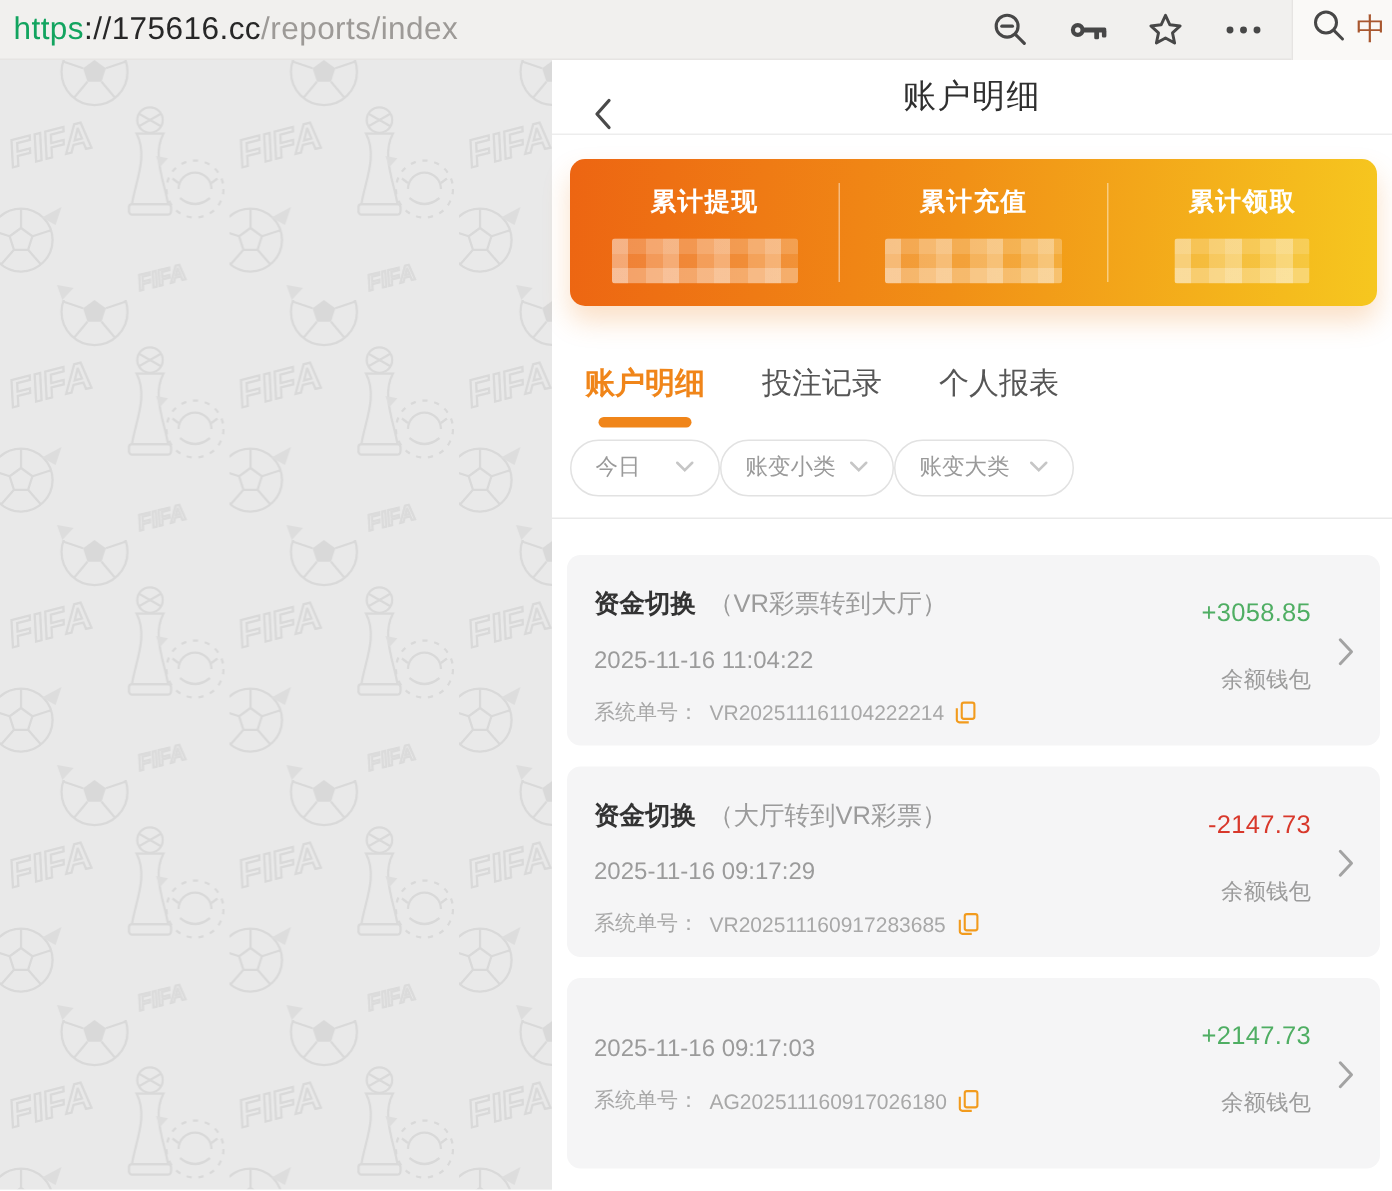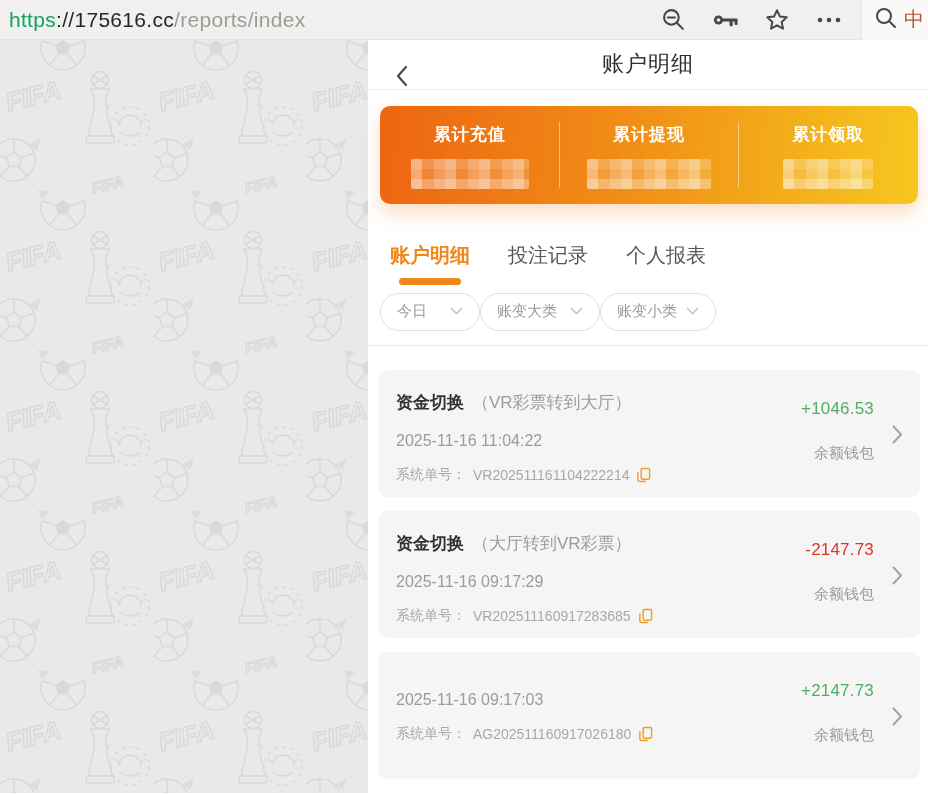--- a/index.html
+++ b/index.html
@@ -186,26 +186,26 @@
         <svg width="20" height="24" viewBox="0 0 14 24" fill="none" stroke="#4a4a4a" stroke-width="2.2" stroke-linecap="round" stroke-linejoin="round">
           <polyline points="11,3 3,12 11,21"></polyline>
         </svg>
       </span>
       <span class="page-title">账户明细</span>
     </div>
 
     <div class="summary-wrap">
       <div class="summary-card">
         <div class="summary-col">
+          <div class="summary-label">累计提现</div>
+          <div class="masked-value mw2"></div>
+        </div>
+        <div class="summary-col">
           <div class="summary-label">累计充值</div>
           <div class="masked-value mw1"></div>
-        </div>
-        <div class="summary-col">
-          <div class="summary-label">累计提现</div>
-          <div class="masked-value mw2"></div>
         </div>
         <div class="summary-col">
           <div class="summary-label">累计领取</div>
           <div class="masked-value mw3"></div>
         </div>
         <div class="summary-div sd1"></div>
         <div class="summary-div sd2"></div>
       </div>
     </div>
 
@@ -224,28 +224,28 @@
       </div>
     </div>
 
     <div class="filters">
       <div class="pill p1">
         <span>今日</span>
         <svg width="13" height="9" viewBox="0 0 13 9" fill="none" stroke="#c6c6c6" stroke-width="1.7" stroke-linecap="round">
             <polyline points="1.5,1.5 6.5,6.5 11.5,1.5"></polyline>
           </svg>
       </div>
-      <div class="pill p2">
-        <span>账变大类</span>
+      <div class="pill p3">
+        <span>账变小类</span>
         <svg width="13" height="9" viewBox="0 0 13 9" fill="none" stroke="#c6c6c6" stroke-width="1.7" stroke-linecap="round">
             <polyline points="1.5,1.5 6.5,6.5 11.5,1.5"></polyline>
           </svg>
       </div>
-      <div class="pill p3">
-        <span>账变小类</span>
+      <div class="pill p2">
+        <span>账变大类</span>
         <svg width="13" height="9" viewBox="0 0 13 9" fill="none" stroke="#c6c6c6" stroke-width="1.7" stroke-linecap="round">
             <polyline points="1.5,1.5 6.5,6.5 11.5,1.5"></polyline>
           </svg>
       </div>
     </div>
 
     <div class="section-divider"></div>
 
     <div class="txn-list">
 
@@ -258,21 +258,21 @@
           <span>系统单号：</span>
             <span>VR202511161104222214</span>
           <span class="copy-btn">
             <svg width="15" height="16" viewBox="0 0 16 17" fill="none" stroke="#f29b1d" stroke-width="1.5" stroke-linejoin="round">
                 <rect x="5.5" y="1.5" width="9" height="11.5" rx="1.5"></rect>
                 <path d="M10.5 15.5H3.8a1.8 1.8 0 0 1-1.8-1.8V5.5"></path>
               </svg>
           </span>
         </div>
         <div class="txn-right">
-          <div class="txn-amount" style="color: rgb(79, 174, 99);">+1046.53</div>
+          <div class="txn-amount" style="color: rgb(79, 174, 99);">+3058.85</div>
           <div class="txn-wallet">余额钱包</div>
         </div>
         <span class="txn-chevron">
           <svg width="11" height="19" viewBox="0 0 11 19" fill="none" stroke="#a3a3a3" stroke-width="2" stroke-linecap="round" stroke-linejoin="round">
               <polyline points="1.5,1.5 9,9.5 1.5,17.5"></polyline>
             </svg>
         </span>
       </div>
 
       <div class="txn">

